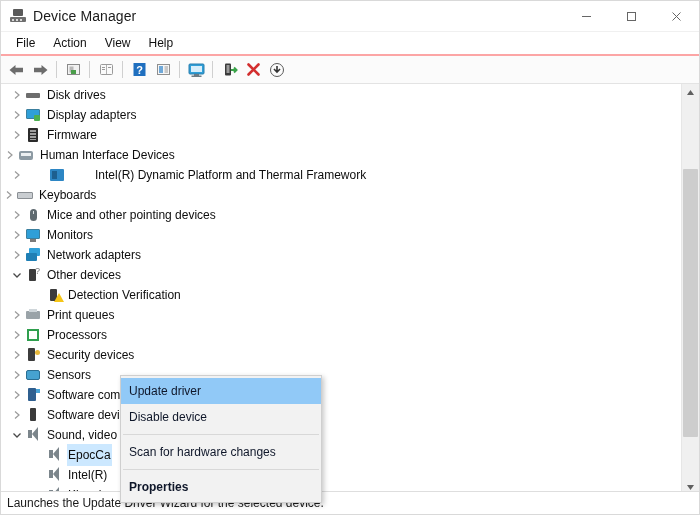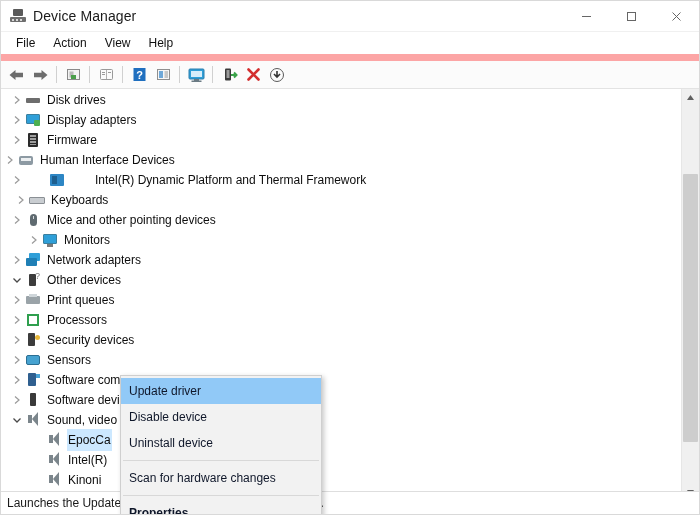--- a/index.html
+++ b/index.html
@@ -78,21 +78,21 @@
   }
   .win-btn svg { display: block; }
 
   
   .menubar {
     height: 22px;
     display: flex;
     align-items: center;
     padding-left: 6px;
     background: #ffffff;
-    border-bottom: 7px solid #fca5a5;
+    border-bottom: 2px solid #fca5a5;
   }
   .menu-item {
     font-size: 12px;
     color: #101010;
     padding: 2px 9px;
     cursor: default;
   }
 
   
   .toolbar {
@@ -529,21 +529,21 @@
           <span class="twisty">
             <svg width="8" height="10" viewBox="0 0 8 10">
               <path d="M2 1.5 L6 5 L2 8.5" fill="none" stroke="#9a9a9a" stroke-width="1.2"></path>
             </svg>
           </span>
           <span class="dev-icon">
             <span class="ic i-intel-box"></span>
           </span>
           <span class="label">Intel(R) Dynamic Platform and Thermal Framework</span>
         </div>
-        <div class="row" style="padding-left: 12px;">
+        <div class="row" style="padding-left: 0;">
           <span class="twisty">
             <svg width="8" height="10" viewBox="0 0 8 10">
               <path d="M2 1.5 L6 5 L2 8.5" fill="none" stroke="#9a9a9a" stroke-width="1.2"></path>
             </svg>
           </span>
           <span class="dev-icon">
             <span class="ic i-keyboard"></span>
           </span>
           <span class="label">Keyboards</span>
         </div>
@@ -551,21 +551,21 @@
           <span class="twisty">
             <svg width="8" height="10" viewBox="0 0 8 10">
               <path d="M2 1.5 L6 5 L2 8.5" fill="none" stroke="#9a9a9a" stroke-width="1.2"></path>
             </svg>
           </span>
           <span class="dev-icon">
             <span class="ic i-mouse"></span>
           </span>
           <span class="label">Mice and other pointing devices</span>
         </div>
-        <div class="row" style="padding-left: 8px; margin-left: 17px;">
+        <div class="row" style="padding-left: 8px;">
           <span class="twisty">
             <svg width="8" height="10" viewBox="0 0 8 10">
               <path d="M2 1.5 L6 5 L2 8.5" fill="none" stroke="#9a9a9a" stroke-width="1.2"></path>
             </svg>
           </span>
           <span class="dev-icon">
             <span class="ic i-monitor-body"></span>
             <span class="ic i-monitor-stand"></span>
           </span>
           <span class="label">Monitors</span>
@@ -586,20 +586,28 @@
           <span class="twisty">
             <svg width="10" height="8" viewBox="0 0 10 8">
               <path d="M1.5 2.5 L5 6 L8.5 2.5" fill="none" stroke="#4a4a4a" stroke-width="1.3"></path>
             </svg>
           </span>
           <span class="dev-icon">
             <span class="ic i-other"></span>
             <span class="ic i-qmark">?</span>
           </span>
           <span class="label">Other devices</span>
+        </div>
+        <div class="row" style="padding-left: 29px;">
+          <span class="twisty"></span>
+          <span class="dev-icon">
+            <span class="ic i-other"></span>
+            <span class="ic i-warn"></span>
+          </span>
+          <span class="label">Detection Verification</span>
         </div>
         <div class="row" style="padding-left: 8px;">
           <span class="twisty">
             <svg width="8" height="10" viewBox="0 0 8 10">
               <path d="M2 1.5 L6 5 L2 8.5" fill="none" stroke="#9a9a9a" stroke-width="1.2"></path>
             </svg>
           </span>
           <span class="dev-icon">
             <span class="ic i-printer"></span>
           </span>
@@ -706,21 +714,20 @@
         <svg width="9" height="7" viewBox="0 0 9 7">
             <path d="M4.5 6 L1 1 L8 1 Z" fill="#606060"></path>
           </svg>
       </div>
     </div>
   </div>
 
   <div class="ctxmenu" id="ctxmenu">
       <div class="ctx-item highlight">Update driver</div>
       <div class="ctx-item">Disable device</div>
-      <div class="ctx-item">Uninstall device</div>
       <div class="ctx-sep"></div>
       <div class="ctx-item">Scan for hardware changes</div>
       <div class="ctx-sep"></div>
       <div class="ctx-item bold">Properties</div>
     </div>
 
   <div class="statusbar">
     <div class="txt">Launches the Update Driver Wizard for the selected device.</div>
   </div>
 

